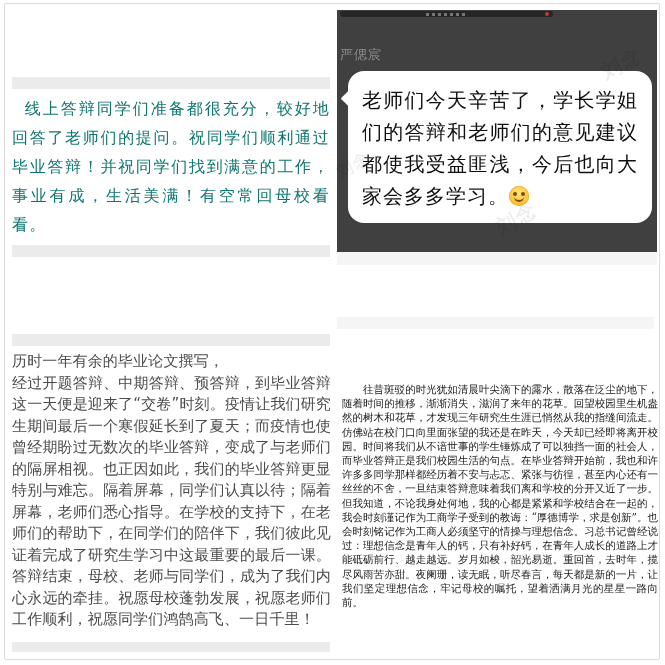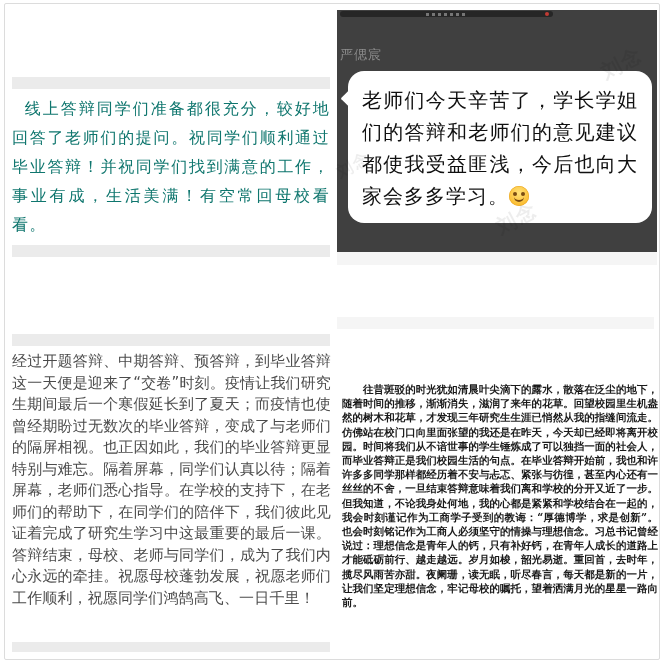--- a/index.html
+++ b/index.html
@@ -85,21 +85,21 @@
   .sr-only{
     position:absolute;width:1px;height:1px;overflow:hidden;
     clip:rect(0 0 0 0);white-space:nowrap;
   }
   .sep.r1{left:337px;top:252px;width:320px;height:13px;background:#f5f5f5;}
   .sep.r2{left:337px;top:317px;width:317px;height:12px;background:#f5f5f5;}
   
   .essay{
     position:absolute;left:342px;top:382px;width:316px;
     font-family:"DejaVu Serif","Liberation Serif",serif;
-    font-size:10.5px;font-weight:700;line-height:14.2px;
+    font-size:10.5px;font-weight:400;line-height:14.2px;
     color:#1a1a1a;text-align:justify;text-indent:2em;
     word-break:break-all;
   }
   
   .watermark{
     position:absolute;font-size:20px;font-weight:bold;
     color:rgba(0,0,0,0.07);transform:rotate(-28deg);
     letter-spacing:2px;pointer-events:none;
   }
   .wm1{left:600px;top:50px;}
@@ -110,20 +110,21 @@
 <body>
 
 <div class="frame"></div>
 
 <div class="sep l1"></div>
 <div class="greeting">线上答辩同学们准备都很充分，较好地回答了老师们的提问。祝同学们顺利通过毕业答辩！并祝同学们找到满意的工作，事业有成，生活美满！有空常回母校看看。</div>
 <div class="sep l2"></div>
 
 <div class="sep l3"></div>
 <div class="farewell">
+  <span class="p1">历时一年有余的毕业论文撰写，</span>
   <span class="p2">经过开题答辩、中期答辩、预答辩，到毕业答辩这一天便是迎来了“交卷”时刻。疫情让我们研究生期间最后一个寒假延长到了夏天；而疫情也使曾经期盼过无数次的毕业答辩，变成了与老师们的隔屏相视。也正因如此，我们的毕业答辩更显特别与难忘。隔着屏幕，同学们认真以待；隔着屏幕，老师们悉心指导。在学校的支持下，在老师们的帮助下，在同学们的陪伴下，我们彼此见证着完成了研究生学习中这最重要的最后一课。答辩结束，母校、老师与同学们，成为了我们内心永远的牵挂。祝愿母校蓬勃发展，祝愿老师们工作顺利，祝愿同学们鸿鹄高飞、一日千里！</span>
 </div>
 <div class="sep l4"></div>
 
 <div class="chat-panel">
   <div class="status-bar">
     <span class="status-glyphs"></span>
     <span class="status-dot"></span>
   </div>
   <div class="sender">严偲宸</div>

